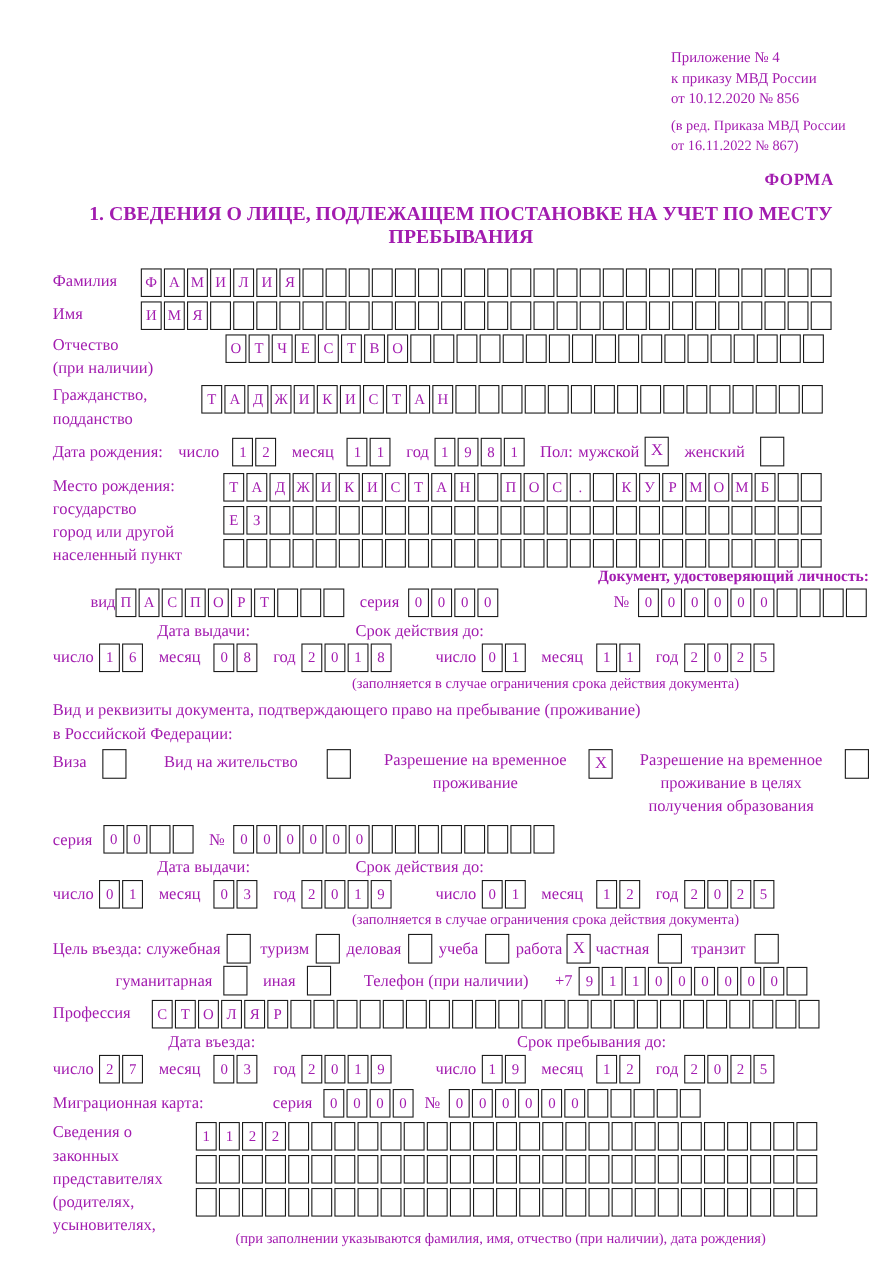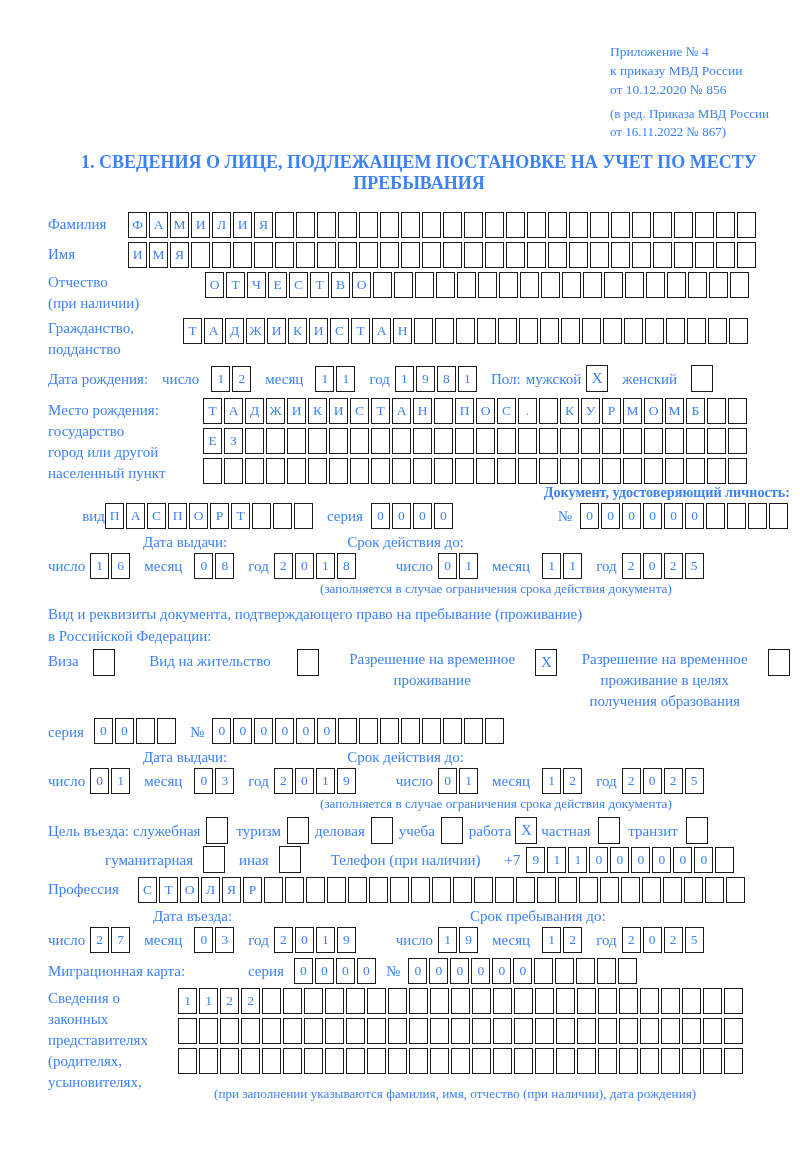--- a/index.html
+++ b/index.html
@@ -1,19 +1,19 @@
 <!DOCTYPE html>
 <html><head>
 <meta charset="utf-8">
 <style>
   html,body{margin:0;padding:0;background:#ffffff;}
   .page{
     width:800px;height:1163px;box-sizing:border-box;
     padding:42px 10px 10px 48px;
-    background:#fff;color:#3b82f6;
+    background:#fff;color:#a21caf;
     font-family:"Liberation Serif","DejaVu Serif",serif;
     overflow:hidden;position:relative;
   }
   
   .appendix{margin-left:auto;width:180px;font-size:13.5px;line-height:19px;}
   .amend{margin-top:5px;font-size:13px;}
   .amend2{font-size:13px;line-height:18px;}
   .forma{margin-top:14px;text-align:right;padding-right:32px;font-weight:bold;font-size:15.5px;letter-spacing:.5px;}
   
   .title{margin-top:20px;text-align:center;font-weight:bold;font-size:15.5px;line-height:23px;}
@@ -47,21 +47,21 @@
   .ml10{margin-left:10px;}.ml12{margin-left:12px;}.ml14{margin-left:14px;}
   .ml16{margin-left:16px;}.ml20{margin-left:20px;}.ml24{margin-left:24px;}
   .ml30{margin-left:30px;}.ml38{margin-left:38px;}.ml57{margin-left:57px;}
   .mla{margin-left:auto;}
   .mt2{margin-top:2px;text-align:right;}.mt4{margin-top:4px;}.mt5{margin-top:5px;}
   .mt6{margin-top:6px;align-items:flex-end;}.mt18{margin-top:18px;}
   .g1{margin-left:5px;}.g2{margin-left:12px;}.g3{margin-left:14px;}
   
   .dhead{display:flex;font-size:15px;margin-top:5px;}
   .dh1{margin-left:95px;}
-  .dh2{margin-left:120px;}
+  .dh2{margin-left:96px;}
   .eh1{margin-left:105px;}
   .eh2{margin-left:238px;}
   .note{font-size:13.2px;margin-top:2px;padding-left:272px;}
   .intro{font-size:15px;line-height:22px;margin-top:6px;}
   .optrow{display:flex;align-items:flex-start;margin-top:2px;justify-content:space-between;}
   .optblock{font-size:15px;line-height:21px;text-align:center;}
   .doc-head{margin-top:0;text-align:right;font-weight:bold;font-size:14.2px;}
   .gnote{font-size:13.2px;margin-top:12px;margin-left:36px;}
 </style>
 </head>
@@ -70,20 +70,21 @@
 <div class="page">
 
   <div class="appendix">
     <div>Приложение № 4</div>
     <div>к приказу МВД России</div>
     <div>от 10.12.2020 № 856</div>
     <div class="amend">(в ред. Приказа МВД России</div>
     <div class="amend2">от 16.11.2022 № 867)</div>
   </div>
 
+  <div class="forma">ФОРМА</div>
 
 
   <div class="sec">1. СВЕДЕНИЯ О ЛИЦЕ, ПОДЛЕЖАЩЕМ ПОСТАНОВКЕ НА УЧЕТ ПО МЕСТУ ПРЕБЫВАНИЯ</div>
 
   <div class="row mt18">
     <div class="lbl w80">Фамилия</div>
     <div class="cells">
         <div class="cell">Ф</div>
         <div class="cell">А</div>
         <div class="cell">М</div>

